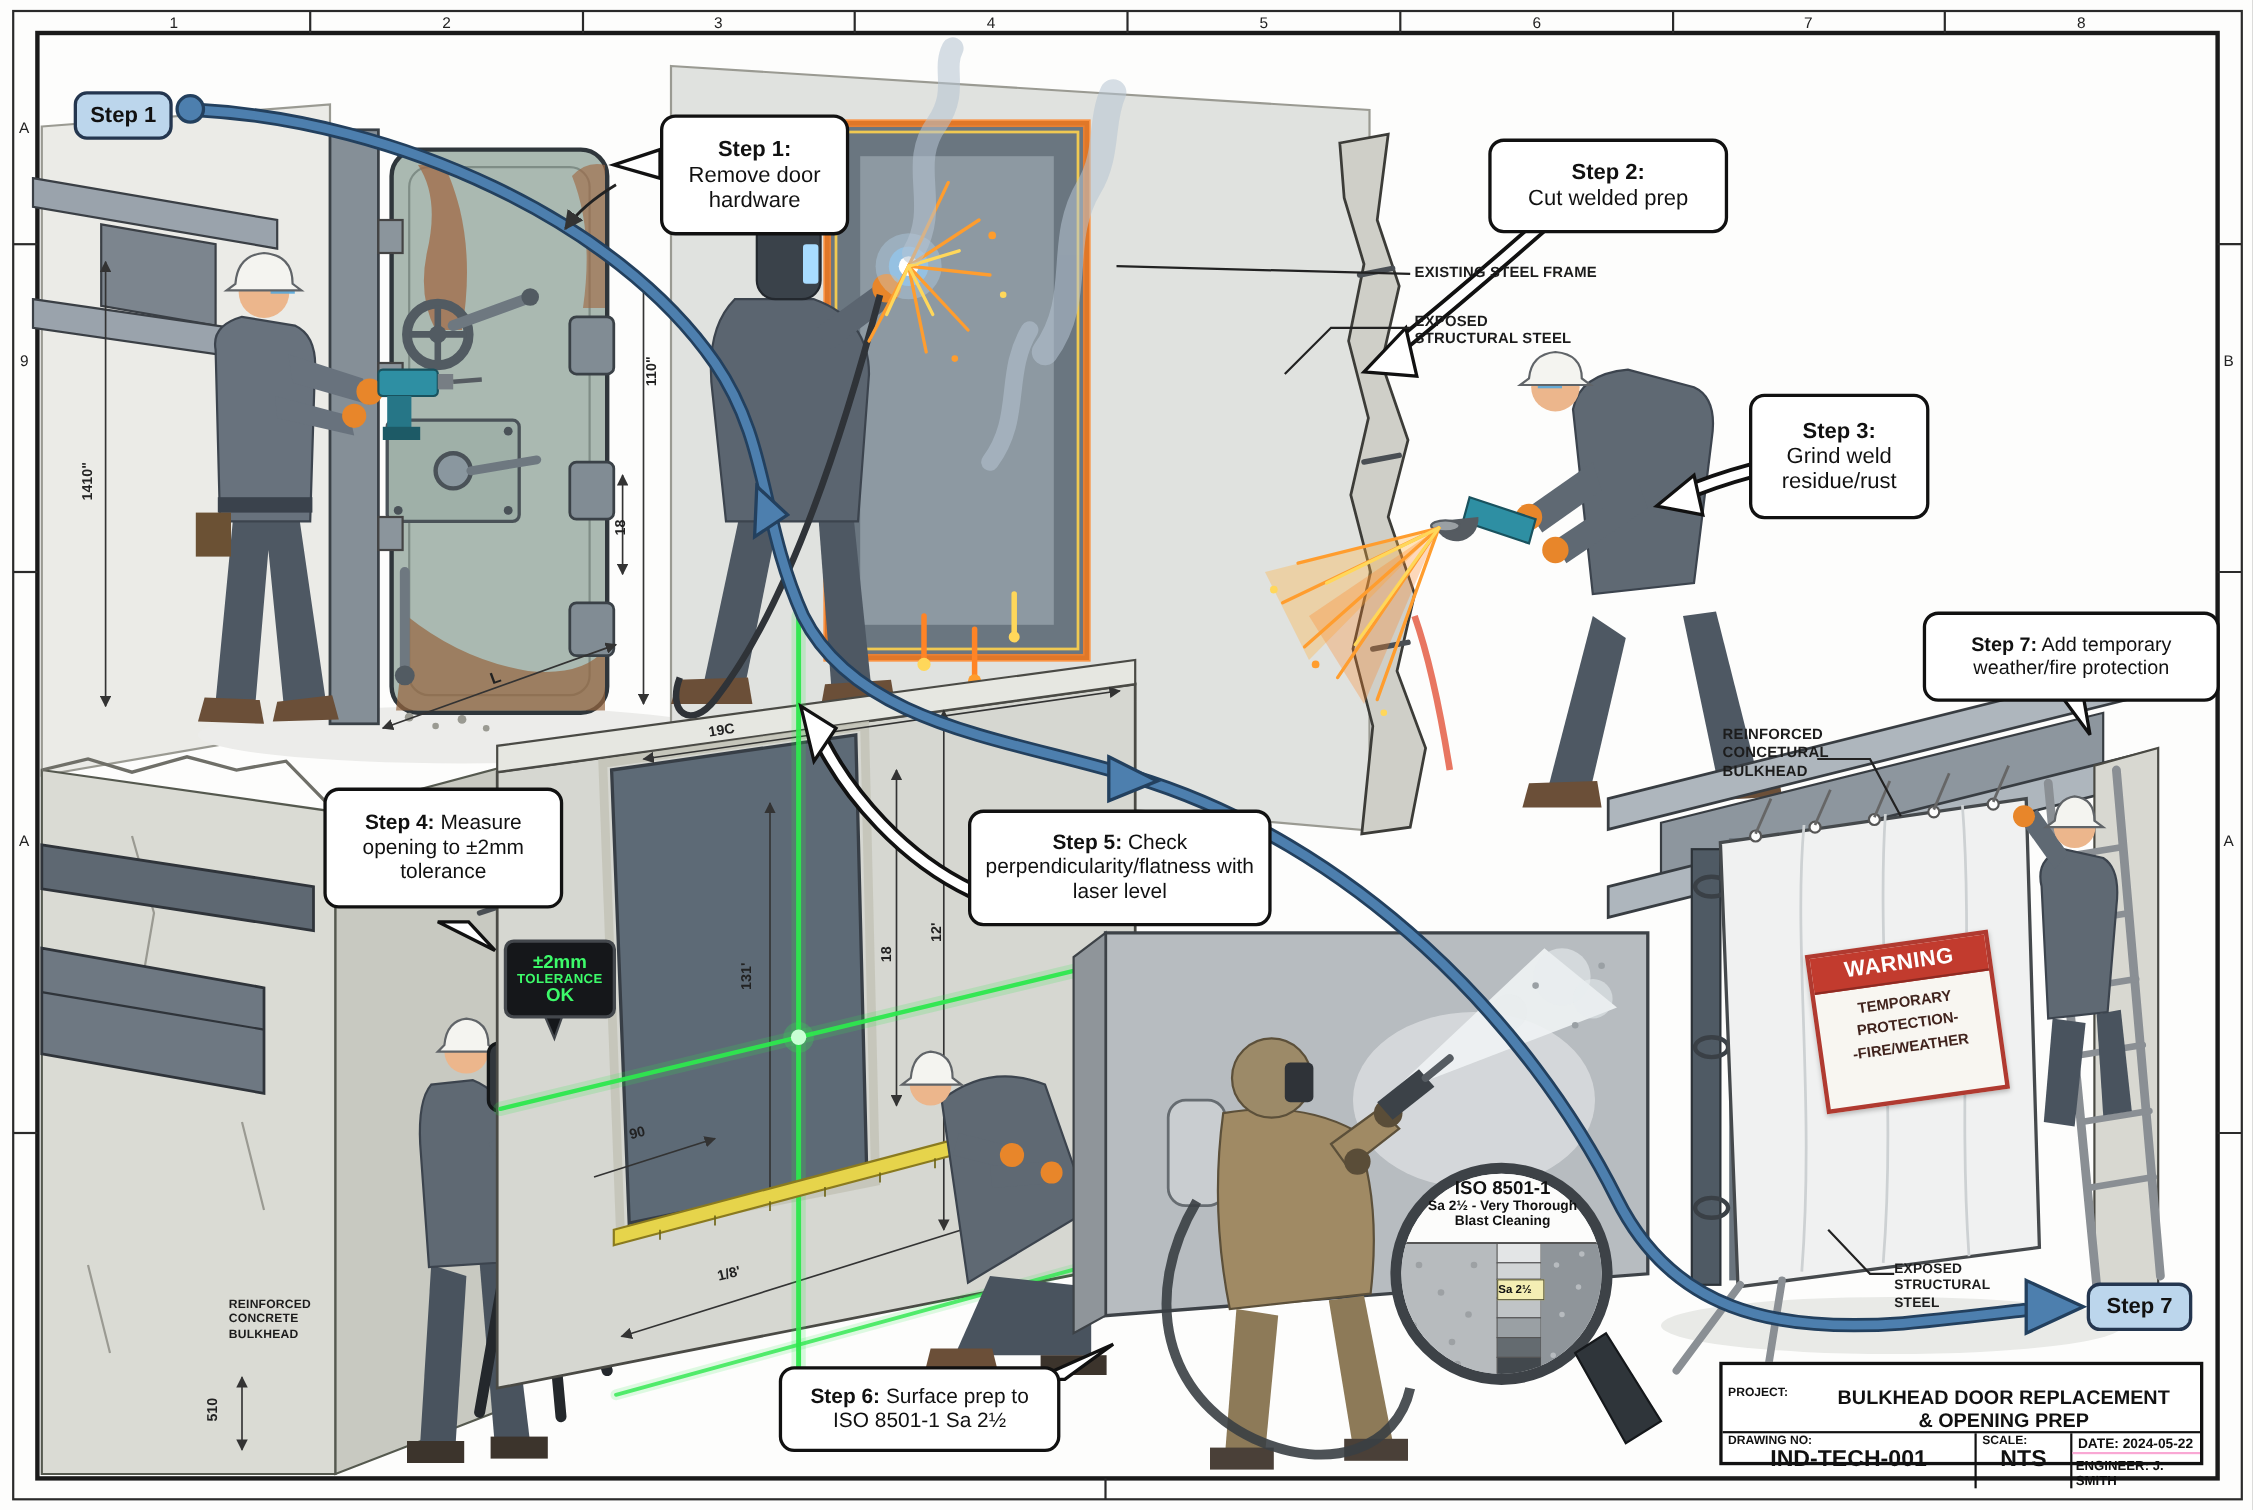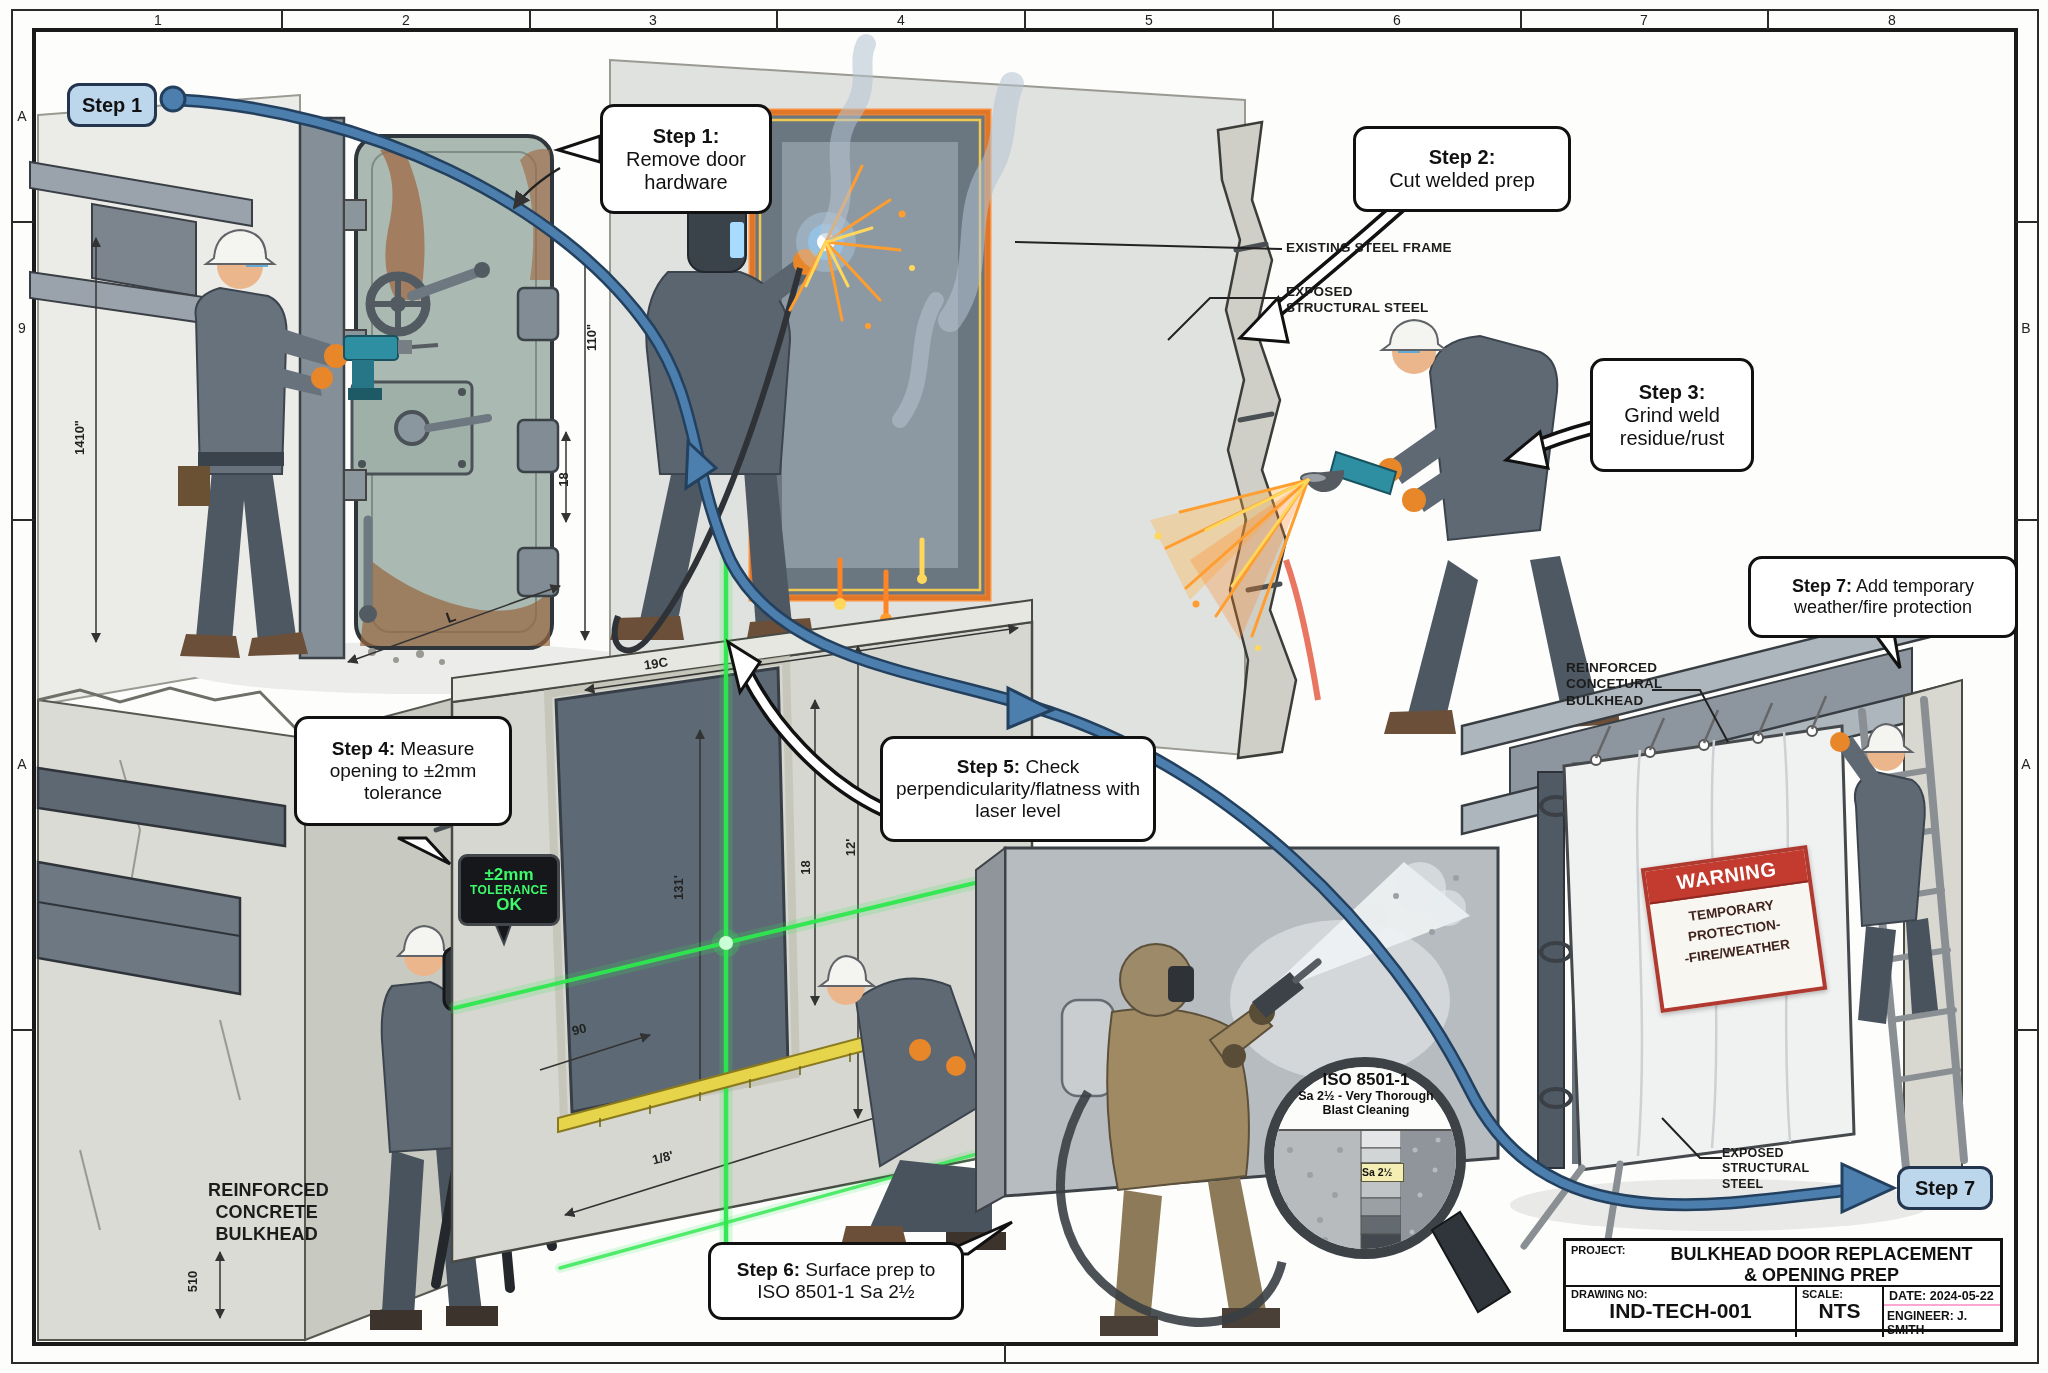--- a/index.html
+++ b/index.html
@@ -36,21 +36,21 @@
   
   .magtxt{position:absolute;left:1282px;top:1070px;width:168px;text-align:center;z-index:5;line-height:1.12;}
   .magtxt .t1{font-weight:700;font-size:17px;}
   .magtxt .t2{font-size:12.5px;font-weight:600;}
   .swatch{position:absolute;left:1361px;top:1163px;width:41px;height:17px;background:#f4eeb4;
           border:1.5px solid #5c5a3a;font-size:10.5px;font-weight:700;text-align:left;
           line-height:17px;z-index:5;}
   
   .tblock{position:absolute;left:1563px;top:1238px;width:434px;height:88px;background:#fff;
           border:3px solid #111;z-index:6;display:flex;flex-direction:column;}
-  .tb-r1{height:46px;border-bottom:2px solid #111;display:flex;}
+  .tb-r1{height:46px;border-bottom:2px solid #111;display:flex;margin-top:16px;}
   .tb-plab{font-size:11px;font-weight:700;padding:3px 0 0 5px;width:72px;}
   .tb-title{flex:1;text-align:center;font-weight:700;font-size:18px;line-height:1.15;padding-top:3px;}
   .tb-r2{flex:1;display:flex;}
   .tb-c{border-right:2px solid #111;display:flex;flex-direction:column;}
   .tb-c.last{border-right:none;}
   .tb-lab{font-size:11px;font-weight:700;padding:1px 0 0 5px;}
   .tb-val{text-align:center;font-weight:700;font-size:21px;line-height:1;}
   .tb-date{border-bottom:2px solid #f9a8d4;font-size:12.5px;font-weight:700;padding:2px 0 1px 5px;}
   .tb-eng{font-size:12px;font-weight:700;padding:3px 0 0 3px;}
 </style>
@@ -593,21 +593,21 @@
 <div class="callout c-inline" style="left:708px;top:1242px;width:234px;height:64px;">
   <span><b class="t">Step 6:</b> <span class="b">Surface prep to ISO 8501-1 Sa 2½</span></span>
 </div>
 <div class="callout c-inline" style="left:1748px;top:556px;width:248px;height:68px;font-size:18px;text-align:center;">
   <span><b class="t">Step 7:</b> <span class="b">Add temporary weather/fire protection</span></span>
 </div>
 
 <div class="ann" style="left:1286px;top:240px;width:200px;">EXISTING STEEL FRAME</div>
 <div class="ann" style="left:1286px;top:284px;width:160px;">EXPOSED STRUCTURAL STEEL</div>
 <div class="ann" style="left:1566px;top:660px;width:110px;">REINFORCED CONCETURAL BULKHEAD</div>
-<div class="ann" style="left:208px;top:1180px;width:110px;text-align:right;font-size:18px;">REINFORCED CONCRETE BULKHEAD</div>
+<div class="ann" style="left:208px;top:1180px;width:110px;text-align:left;font-size:11px;">REINFORCED CONCRETE BULKHEAD</div>
 <div class="ann" style="left:1722px;top:1146px;width:100px;font-size:12.5px;">EXPOSED STRUCTURAL STEEL</div>
 
 <div class="dim" style="left:62px;top:430px;transform:rotate(-90deg);">1410"</div>
 <div class="dim" style="left:578px;top:330px;transform:rotate(-90deg);">110"</div>
 <div class="dim" style="left:556px;top:472px;transform:rotate(-90deg);">18</div>
 <div class="dim" style="left:446px;top:608px;transform:rotate(-20deg);font-size:15px;">L</div>
 <div class="dim" style="left:644px;top:656px;transform:rotate(-9deg);">19C</div>
 <div class="dim" style="left:666px;top:880px;transform:rotate(-90deg);">131'</div>
 <div class="dim" style="left:798px;top:860px;transform:rotate(-90deg);">18</div>
 <div class="dim" style="left:842px;top:840px;transform:rotate(-90deg);">12'</div>

